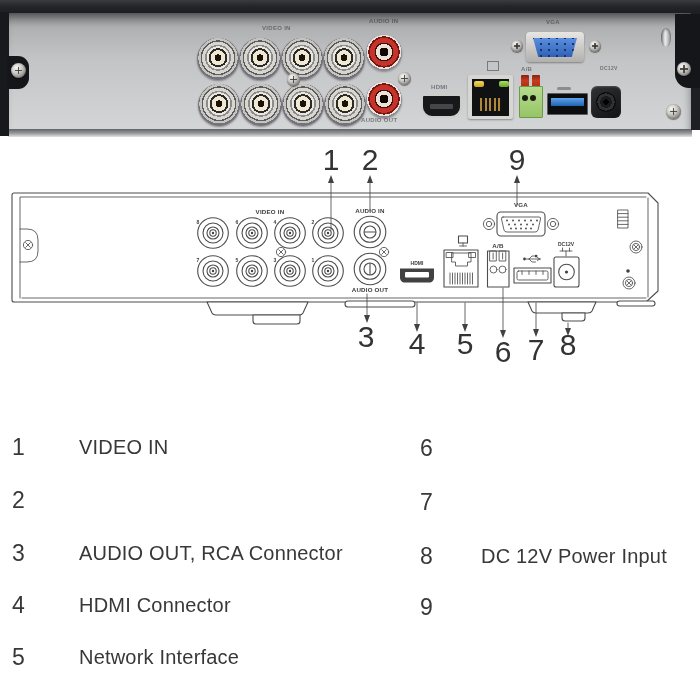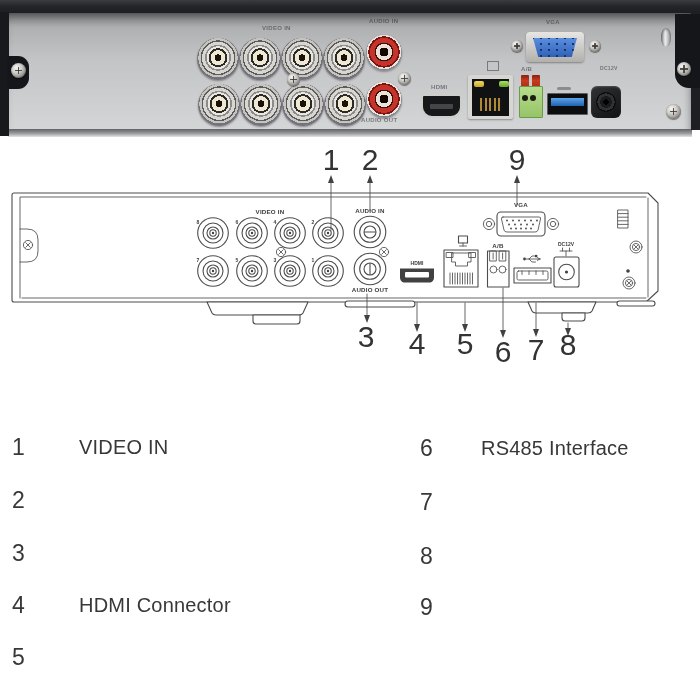--- a/index.html
+++ b/index.html
@@ -350,36 +350,38 @@
   <div>
     <div class="lrow" style="left:12px;top:432px;">
       <span class="lnum colL">1</span>
       <span class="llab">VIDEO IN</span>
     </div>
     <div class="lrow" style="left:12px;top:485px;">
       <span class="lnum colL">2</span>
     </div>
     <div class="lrow" style="left:12px;top:538px;">
       <span class="lnum colL">3</span>
+      <span class="llab">AUDIO OUT, RCA Connector</span>
     </div>
     <div class="lrow" style="left:12px;top:590px;">
       <span class="lnum colL">4</span>
       <span class="llab">HDMI Connector</span>
     </div>
     <div class="lrow" style="left:12px;top:642px;">
       <span class="lnum colL">5</span>
+      <span class="llab">Network Interface</span>
     </div>
     <div class="lrow" style="left:420px;top:433px;">
       <span class="lnum colR">6</span>
-      <span class="llab">RS485 Interface</span>
     </div>
     <div class="lrow" style="left:420px;top:487px;">
       <span class="lnum colR">7</span>
     </div>
     <div class="lrow" style="left:420px;top:541px;">
       <span class="lnum colR">8</span>
+      <span class="llab">DC 12V Power Input</span>
     </div>
     <div class="lrow" style="left:420px;top:592px;">
       <span class="lnum colR">9</span>
     </div>
   </div>
 
 </div>
 
 </body></html>

